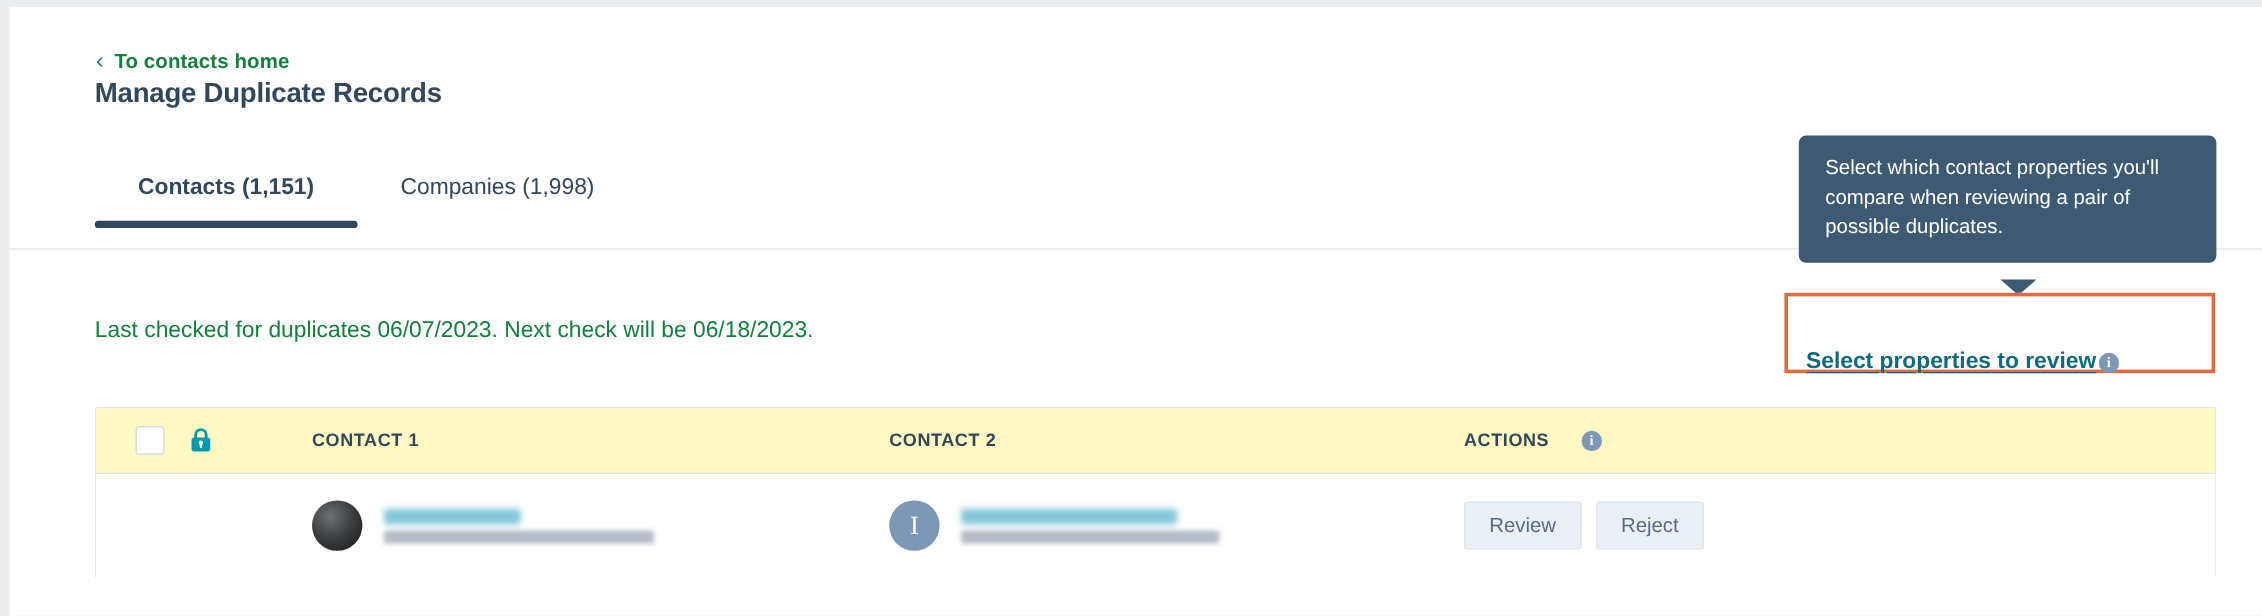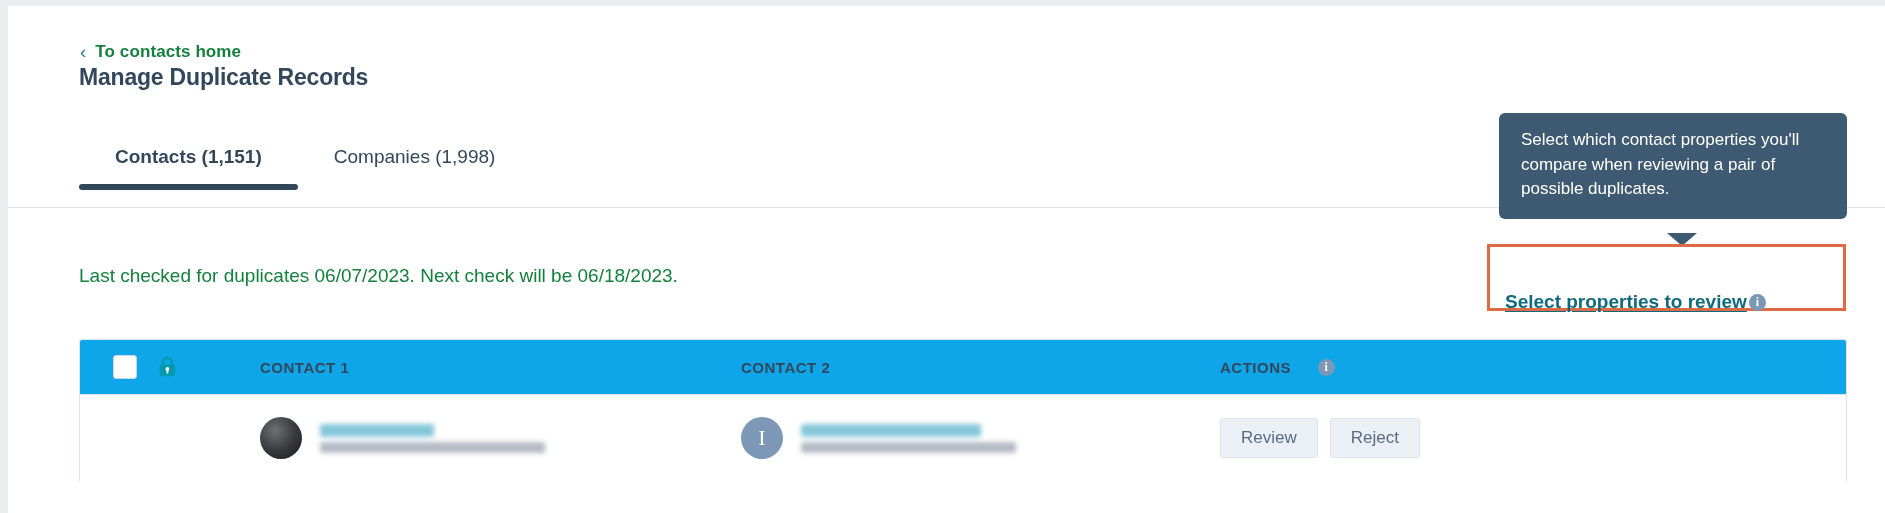--- a/index.html
+++ b/index.html
@@ -186,21 +186,21 @@
     border: 1px solid #dfe3eb;
     border-bottom: none;
     box-sizing: border-box;
     border-radius: 3px 3px 0 0;
     overflow: hidden;
   }
   .thead {
     display: flex;
     align-items: center;
     height: 54px;
-    background: #0ea5e9;
+    background: #fef9c3;
     border-bottom: 1px solid #dfe3eb;
   }
   .th {
     font-size: 15px;
     font-weight: bold;
     color: #33475b;
     letter-spacing: 0.5px;
     display: flex;
     align-items: center;
     gap: 9px;

